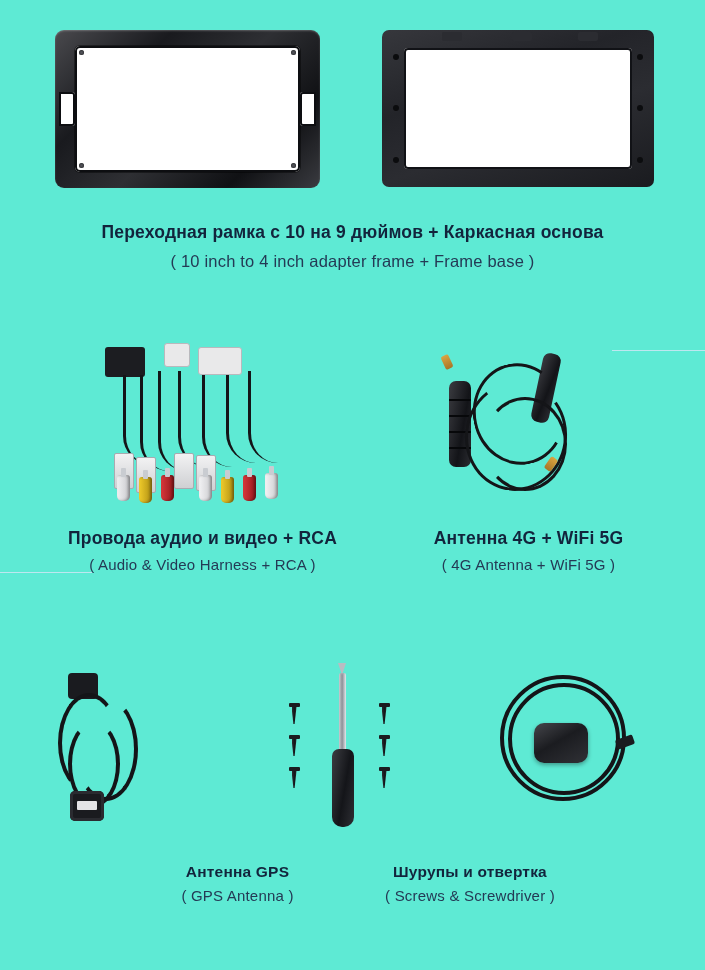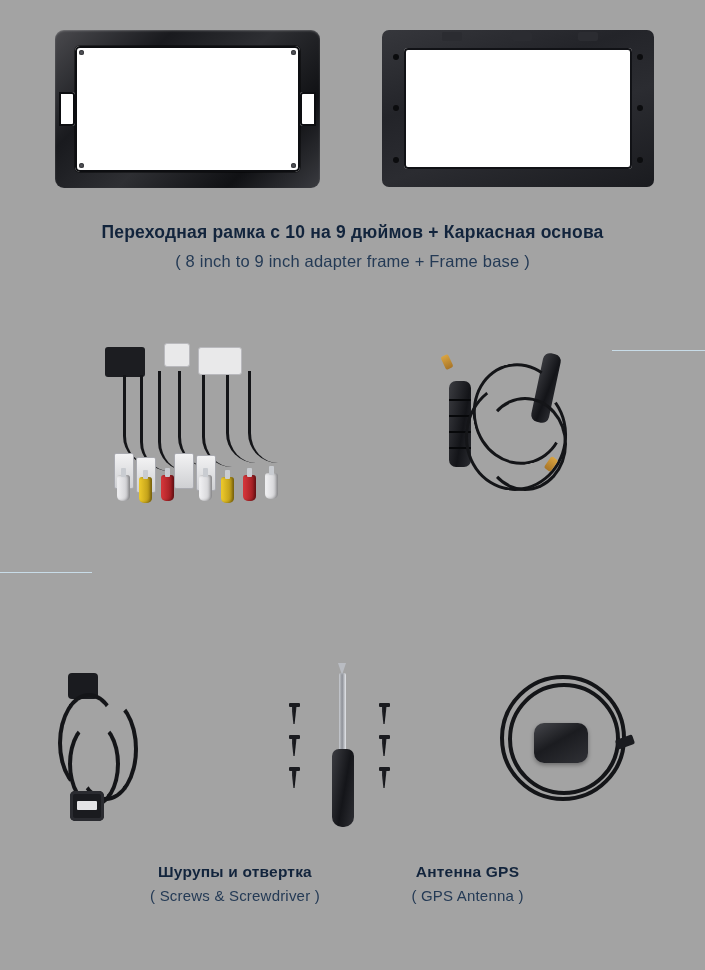--- a/index.html
+++ b/index.html
@@ -13,21 +13,21 @@
     font-family: "Liberation Sans", sans-serif;
     color: #13233a;
     overflow: hidden;
     position: relative;
   }
 
   .page {
     position: relative;
     width: 705px;
     height: 970px;
-    background: #a3a3a3;
+    background: #5eead4;
   }
 
   
   .section {
     position: absolute;
     left: 0;
     width: 705px;
   }
 
   .caption-block {
@@ -381,21 +381,21 @@
           <div class="hole" style="right:11px;bottom:24px;"></div>
           <div class="hole" style="left:11px;top:75px;"></div>
           <div class="hole" style="right:11px;top:75px;"></div>
         </div>
       </div>
     </div>
   </div>
 
   <div class="section caption-block" style="top:222px;">
     <div class="caption-ru">Переходная рамка с 10 на 9 дюймов + Каркасная основа</div>
-    <div class="caption-en">( 8 inch to 9 inch adapter frame + Frame base )</div>
+    <div class="caption-en">( 10 inch to 4 inch adapter frame + Frame base )</div>
   </div>
 
   <div class="row" style="top:335px;">
 
     <div class="cell" style="width:352px;">
       <div class="harness">
         <div class="connector-dark" style="left:27px;top:12px;"></div>
         <div class="connector-white" style="left:86px;top:8px;"></div>
         <div class="connector-white" style="left:120px;top:12px;width:42px;height:26px;"></div>
 
@@ -435,20 +435,30 @@
         <div class="ant-cable" style="left:44px;top:28px;width:86px;height:96px;border-color:#141518;border-right-color:transparent;transform:rotate(-12deg);"></div>
         <div class="ant-cable" style="left:36px;top:46px;width:96px;height:104px;border-color:#141518;border-top-color:transparent;transform:rotate(8deg);"></div>
         <div class="ant-cable" style="left:54px;top:62px;width:78px;height:88px;border-color:#141518;border-left-color:transparent;"></div>
 
         <div class="sma" style="left:14px;top:20px;transform:rotate(-25deg);"></div>
         <div class="sma" style="left:118px;top:122px;transform:rotate(35deg);"></div>
       </div>
     </div>
   </div>
 
+  <div class="row" style="top:528px;">
+    <div class="cell caption-block" style="width:352px;">
+      <div class="caption-ru">Провода аудио и видео + RCA</div>
+      <div class="caption-en caption-en-small">( Audio &amp; Video Harness + RCA )</div>
+    </div>
+    <div class="cell caption-block" style="width:300px;">
+      <div class="caption-ru">Антенна 4G + WiFi 5G</div>
+      <div class="caption-en caption-en-small">( 4G Antenna + WiFi 5G )</div>
+    </div>
+  </div>
 
   <div class="row" style="top:665px;">
 
     <div class="cell" style="width:215px;">
       <div class="usb">
         <div class="usb-head" style="left:28px;top:8px;"></div>
         <div class="usb-wire" style="left:18px;top:28px;width:54px;height:92px;border-color:#141518;border-right-color:transparent;border-bottom-color:transparent;"></div>
         <div class="usb-wire" style="left:34px;top:32px;width:56px;height:96px;border-color:#141518;border-left-color:transparent;border-top-color:transparent;"></div>
         <div class="usb-wire" style="left:28px;top:56px;width:44px;height:78px;border-color:#141518;border-top-color:transparent;"></div>
         <div class="usb-head female" style="left:30px;top:126px;"></div>
@@ -492,23 +502,23 @@
       <div class="gps">
         <div class="gps-coil" style="left:12px;top:10px;width:118px;height:118px;"></div>
         <div class="gps-coil" style="left:20px;top:18px;width:104px;height:104px;"></div>
         <div class="gps-puck" style="left:46px;top:58px;"></div>
         <div class="gps-plug" style="left:128px;top:72px;transform:rotate(-20deg);"></div>
       </div>
     </div>
   </div>
 
   <div class="row" style="top:862px;">
+    <div class="cell caption-block" style="width:235px;">
+      <div class="caption-ru caption-ru-small">Антенна GPS</div>
+      <div class="caption-en caption-en-small">( GPS Antenna )</div>
+    </div>
     <div class="cell caption-block" style="width:230px;">
       <div class="caption-ru caption-ru-small">Шурупы и отвертка</div>
       <div class="caption-en caption-en-small">( Screws &amp; Screwdriver )</div>
     </div>
-    <div class="cell caption-block" style="width:235px;">
-      <div class="caption-ru caption-ru-small">Антенна GPS</div>
-      <div class="caption-en caption-en-small">( GPS Antenna )</div>
-    </div>
   </div>
 
 </div>
 
 </body></html>

